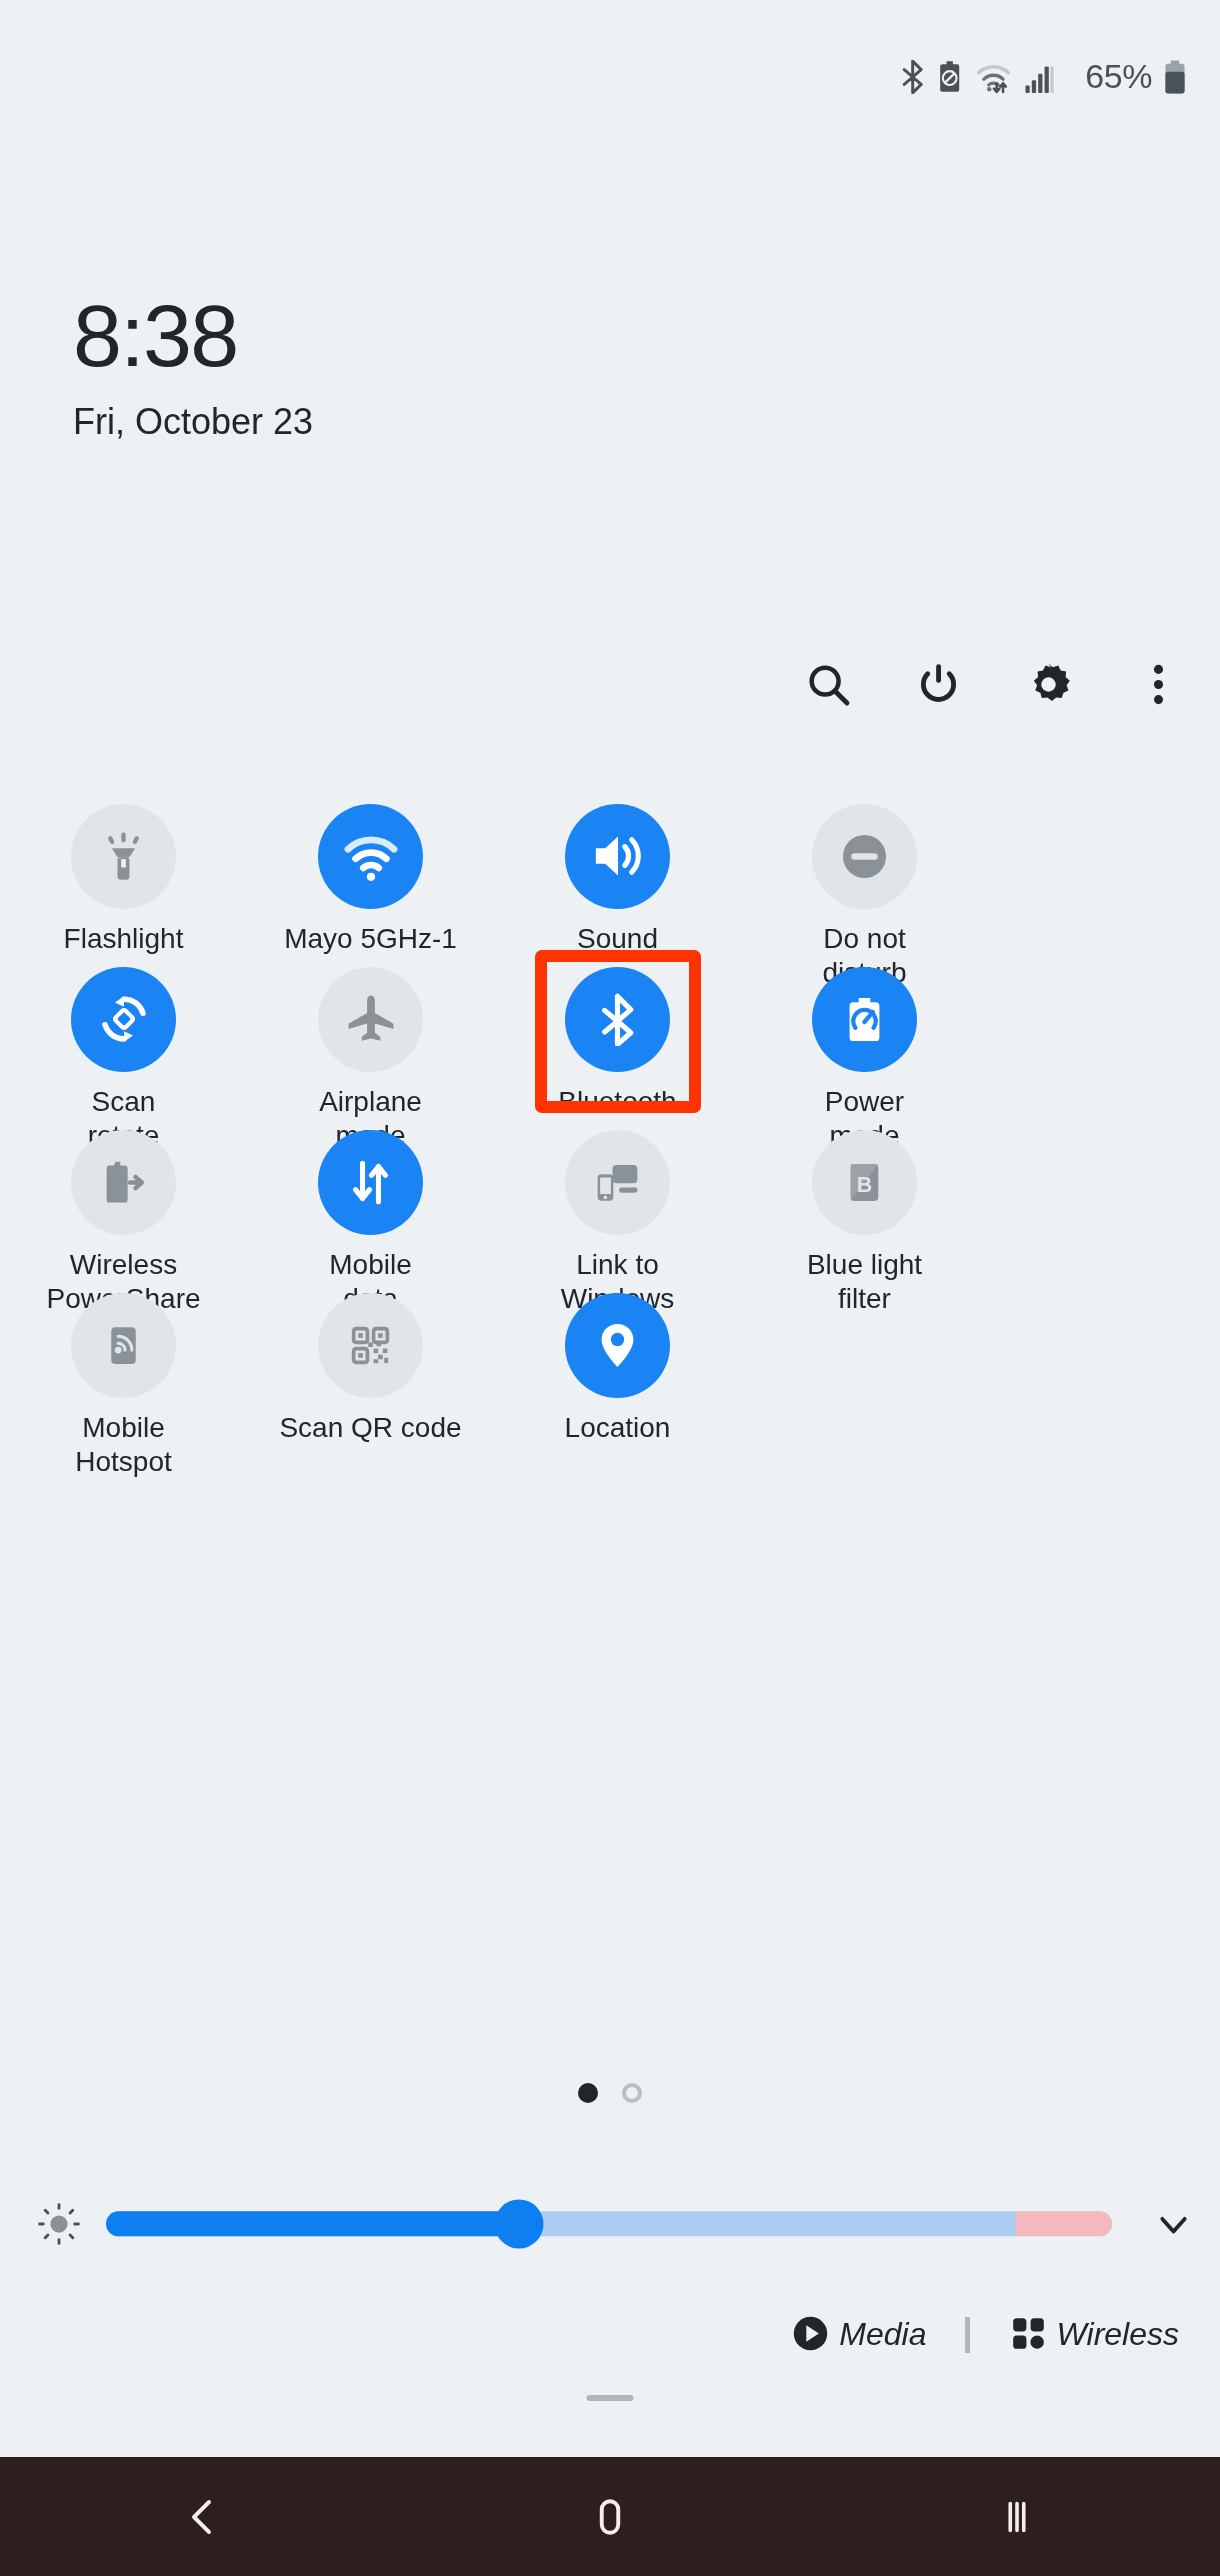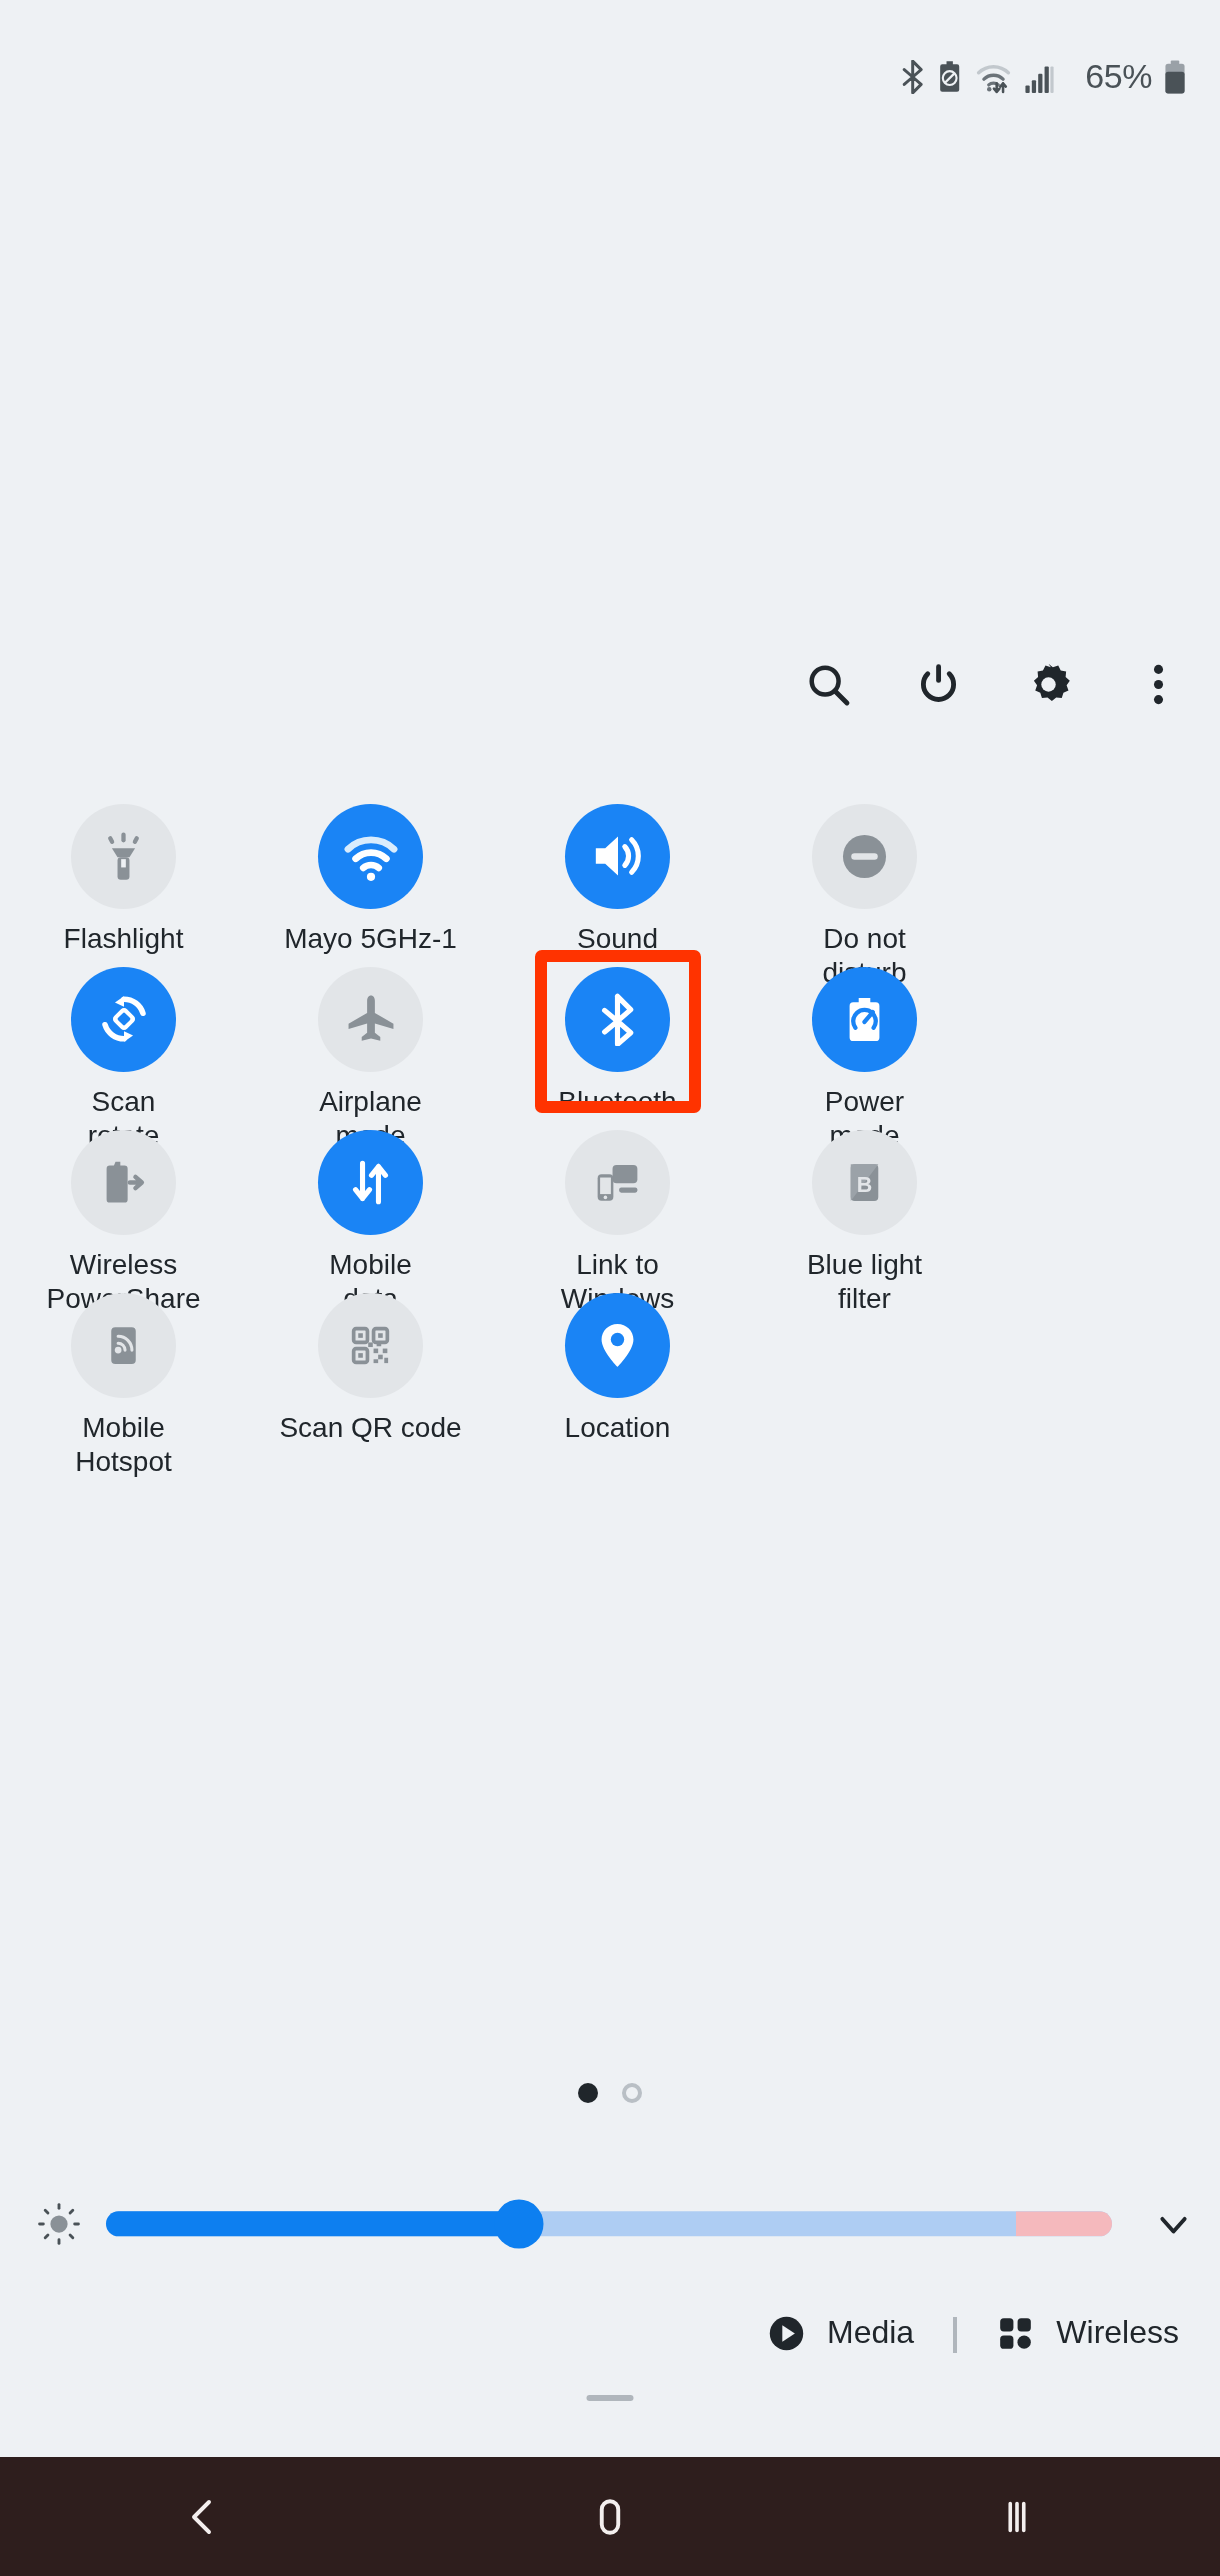--- a/index.html
+++ b/index.html
@@ -109,21 +109,21 @@
     cursor:pointer;
   }
   #bright-chevron { width:93px; display:flex; align-items:center; justify-content:center; cursor:pointer; }
 
   
   #mdbar {
     position:absolute; top:2288px; left:0; width:1220px; height:93px;
     display:flex; align-items:center; justify-content:flex-end;
     padding-right:41px; gap:0;
   }
-  .md-btn { display:flex; gap:21px; cursor:pointer; }
+  .md-btn { display:flex; align-items:center; gap:9px; cursor:pointer;font-style:italic; }
   .md-label { font-size:32px; color:#20262b; }
   #md-sep { width:4.2px; height:36px; background:#b0b6bc; margin:0 39px; }
 
   
   #handle {
     position:absolute; top:2395px; left:50%; transform:translateX(-50%);
     width:47px; height:6px; border-radius:3.4px; background:#b0b6bc;
   }
 
   
@@ -174,20 +174,24 @@
     <span id="battery-pct">65%</span>
     <span class="sb-ic">
       <svg width="22" height="34" viewBox="0 0 20 32">
         <rect x="6" y="0.5" width="8" height="3.5" rx="1" fill="#9aa1a7"></rect>
         <rect x="1" y="3.5" width="18" height="28" rx="2.5" fill="#9aa1a7"></rect>
         <rect x="1" y="11" width="18" height="20.5" rx="2.5" fill="#4a5257"></rect>
       </svg>
     </span>
   </div>
 
+  <div id="clockblock">
+    <div id="clock-time">8:38</div>
+    <div id="clock-date">Fri, October 23</div>
+  </div>
 
   <div id="actions">
     <div class="act">
       <svg width="47" height="47" viewBox="0 0 28 28">
         <circle cx="12" cy="12" r="8" stroke="#20262b" stroke-width="2.7" fill="none"></circle>
         <path d="M18 18 L25 25" stroke="#20262b" stroke-width="2.9" stroke-linecap="round"></path>
       </svg>
     </div>
     <div class="act">
       <svg width="47" height="47" viewBox="0 0 28 28">

